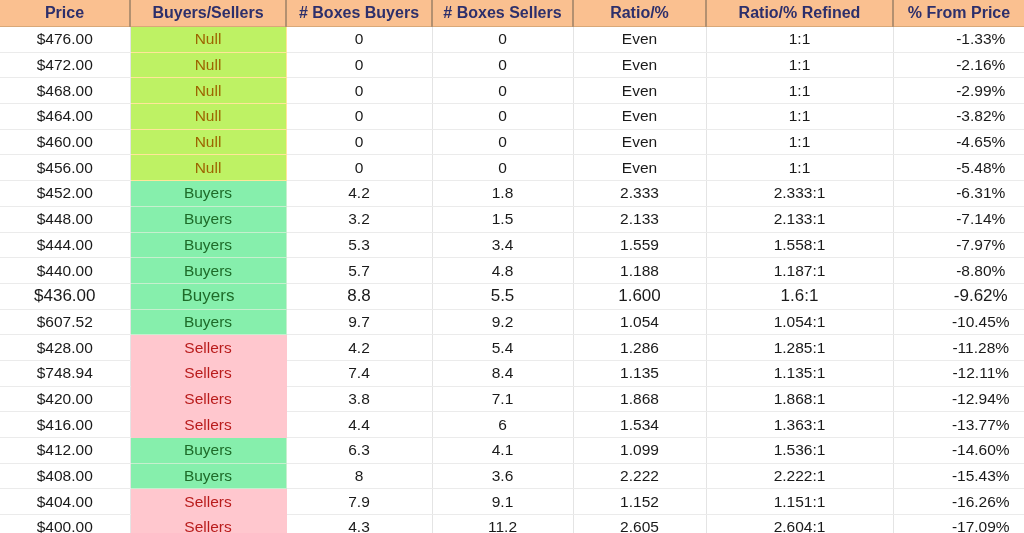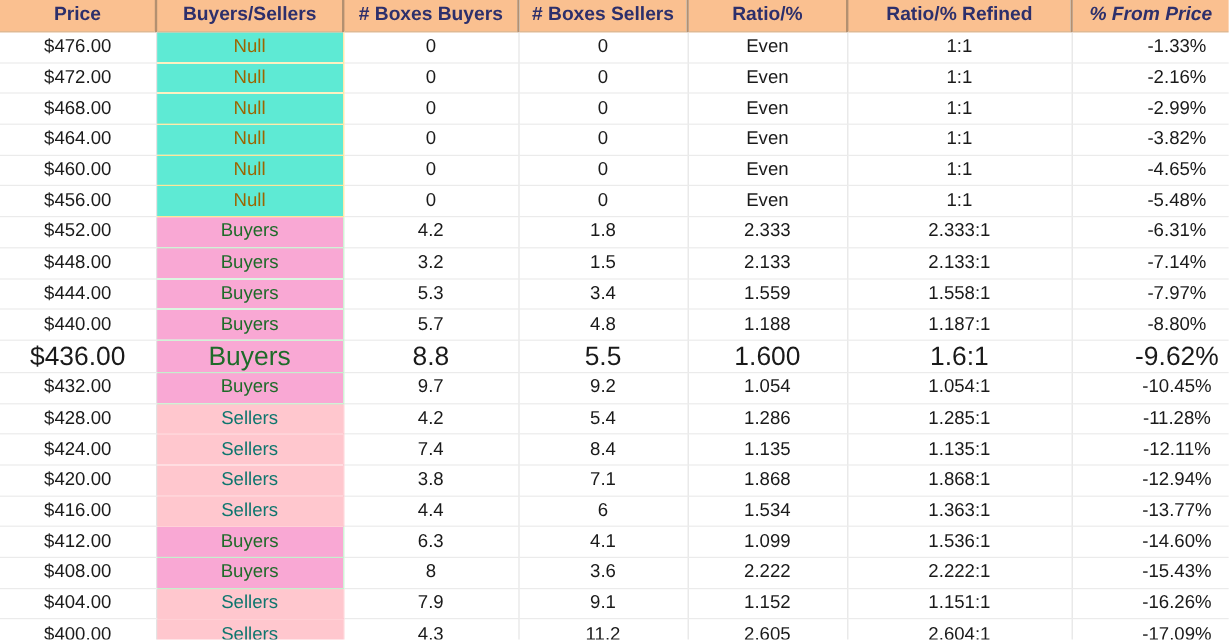--- a/index.html
+++ b/index.html
@@ -35,60 +35,60 @@
     font-size: 16px;
     text-align: center;
     height: 26px;
     padding: 0 2px;
     border-right: 2px solid #b39070;
     border-bottom: 1px solid #d9a878;
     white-space: nowrap;
     overflow: hidden;
     margin-left: 12px;
   }
-  thead th:last-child { border-right: none; font-style: italic; }
+  thead th:last-child { border-right: none; }
 
   tbody td {
     height: 24.7px;
     font-size: 15.5px;
     color: #1a1a1a;
     text-align: center;
     padding: 0 4px;
     border-bottom: 1px solid #ebebeb;
     border-right: 1px solid #e4e4e4;
     white-space: nowrap;
     overflow: hidden;
     background: #ffffff;
   }
   tbody td:last-child { border-right: none; padding-left: 48px; }
 
   tbody tr:last-child td { border-bottom: 1px solid #d4d4d4; }
 
   
   td.st-null {
-    background: #5eead4;
+    background: #bef264;
     color: #9c6500;
     border-right: 1px solid #ffe699;
     border-bottom: 1px solid #ffe699;
   }
   td.st-buyers {
-    background: #f9a8d4;
+    background: #86efac;
     color: #1e6b29;
     border-right: 1px solid #c6efce;
     border-bottom: 1px solid #c6efce;
   }
   td.st-sellers {
     background: #ffc7ce;
-    color: #0f766e;
+    color: #b91c1c;
     border-right: 1px solid #ffc7ce;
     border-bottom: 1px solid #ffc7ce;
   }
 
   
-  tr.row-emph td { font-size: 22px; }
+  tr.row-emph td { font-size: 17px; }
 </style>
 </head>
 <body>
 
 <table class="grid">
   <colgroup>
     <col class="c-price">
     <col class="c-bs">
     <col class="c-boxbuy">
     <col class="c-boxsell">
@@ -201,39 +201,39 @@
       <tr class="row-emph">
         <td>$436.00</td>
         <td class="st-buyers">Buyers</td>
         <td>8.8</td>
         <td>5.5</td>
         <td>1.600</td>
         <td>1.6:1</td>
         <td>-9.62%</td>
       </tr>
       <tr>
-        <td>$432.00</td>
+        <td>$607.52</td>
         <td class="st-buyers">Buyers</td>
         <td>9.7</td>
         <td>9.2</td>
         <td>1.054</td>
         <td>1.054:1</td>
         <td>-10.45%</td>
       </tr>
       <tr>
         <td>$428.00</td>
         <td class="st-sellers">Sellers</td>
         <td>4.2</td>
         <td>5.4</td>
         <td>1.286</td>
         <td>1.285:1</td>
         <td>-11.28%</td>
       </tr>
       <tr>
-        <td>$424.00</td>
+        <td>$748.94</td>
         <td class="st-sellers">Sellers</td>
         <td>7.4</td>
         <td>8.4</td>
         <td>1.135</td>
         <td>1.135:1</td>
         <td>-12.11%</td>
       </tr>
       <tr>
         <td>$420.00</td>
         <td class="st-sellers">Sellers</td>

